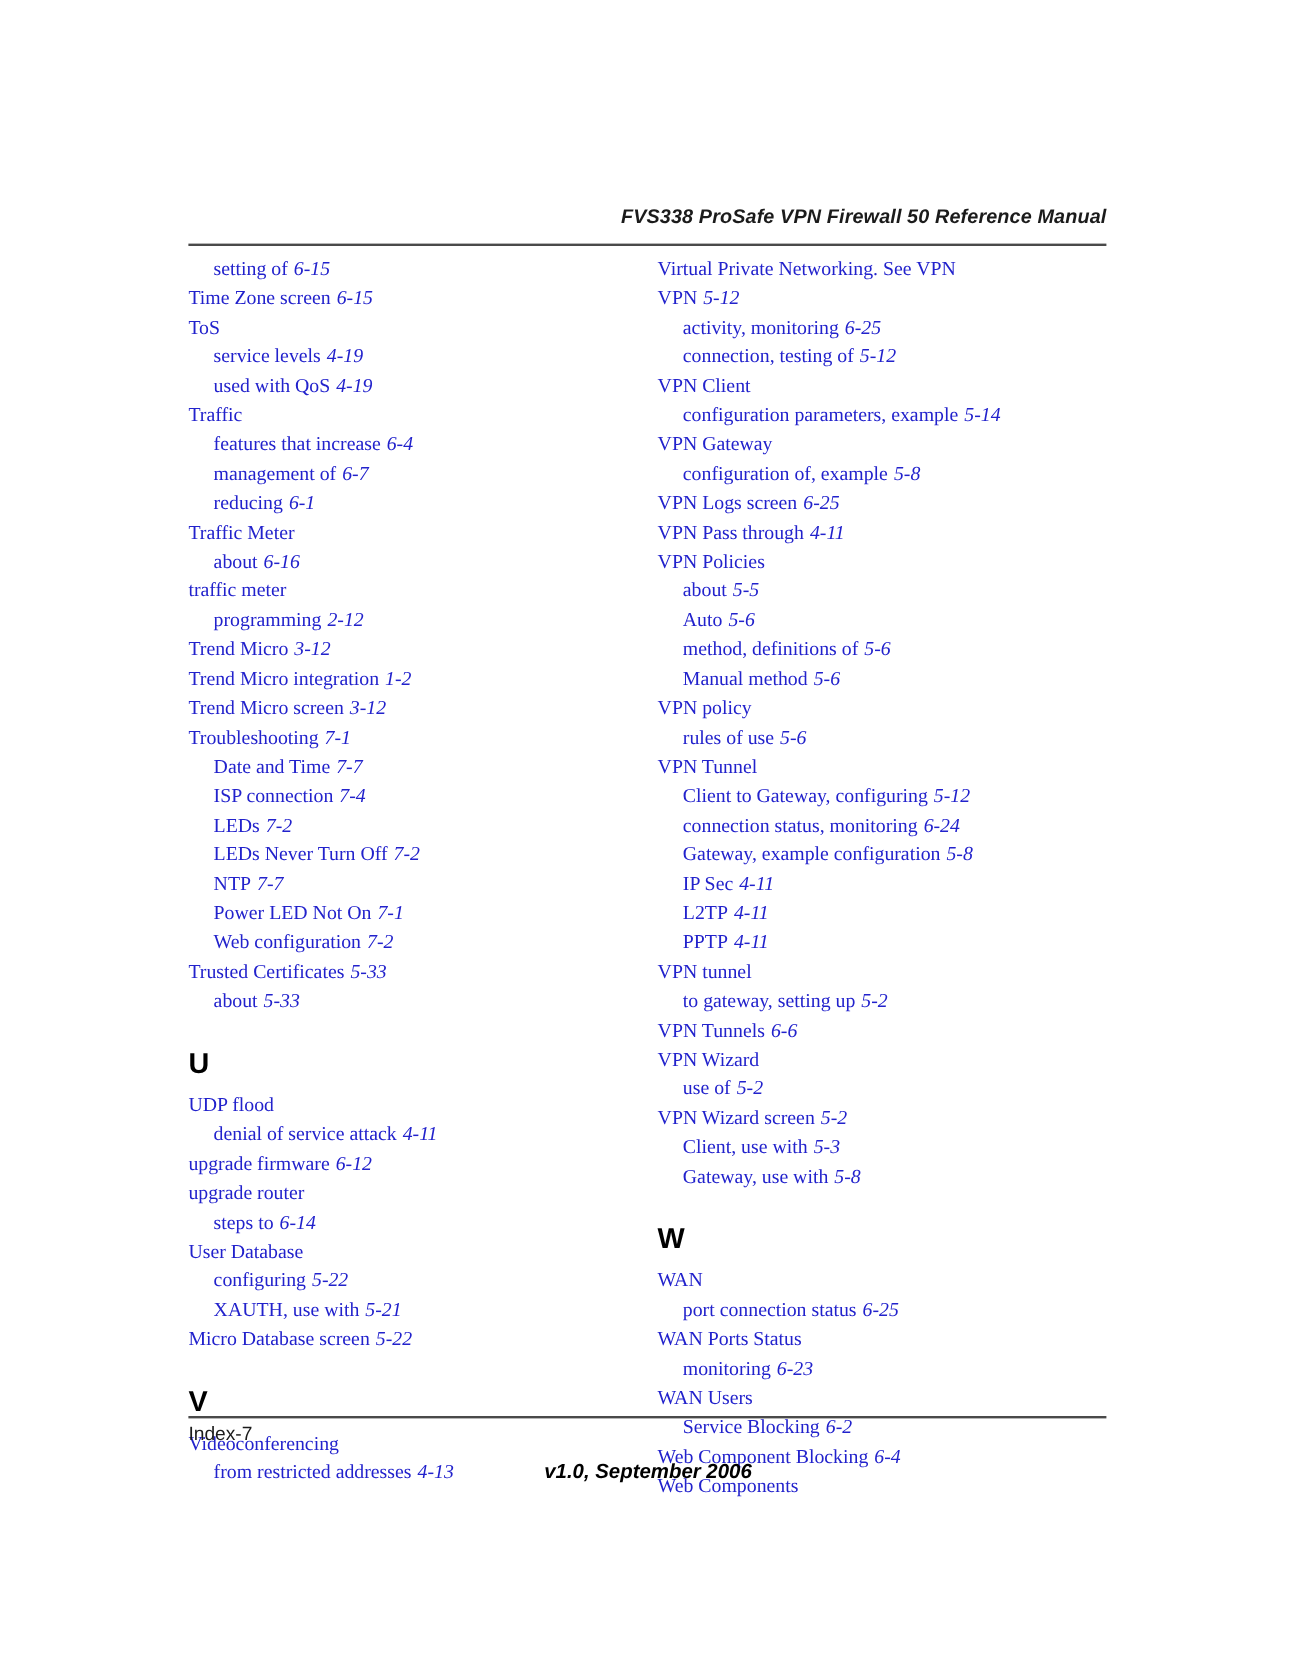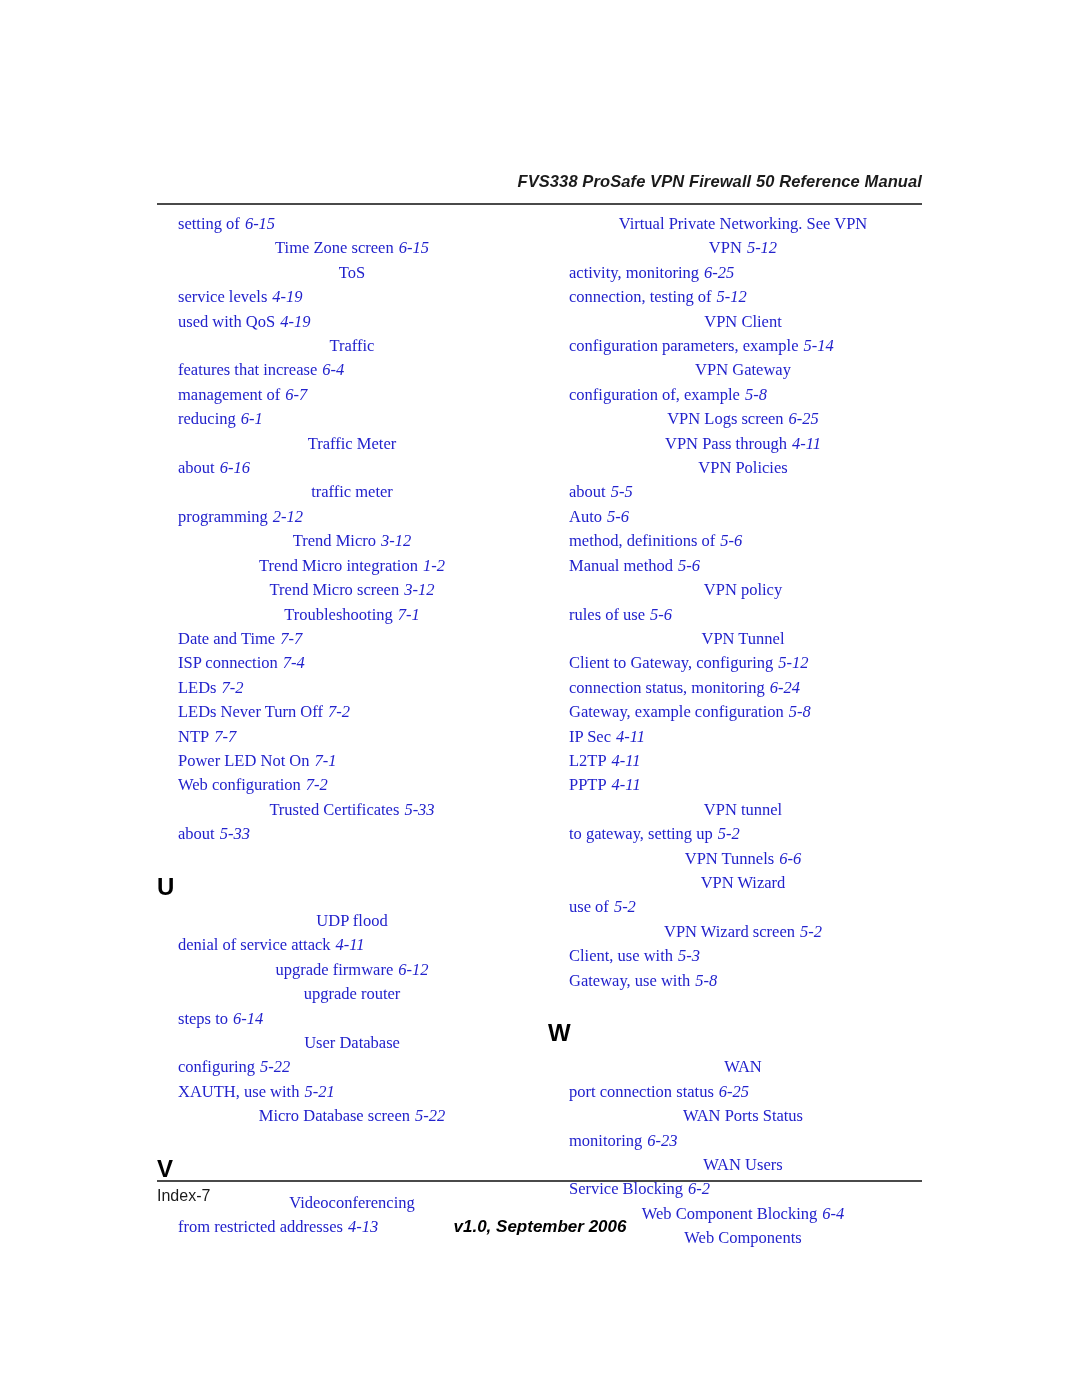--- a/index.html
+++ b/index.html
@@ -54,21 +54,21 @@
   }
   .col-left  { left: 157px; }
   .col-right { left: 548px; }
 
   .entry {
     color: #2222cc;
     font-size: 16.5px;
     line-height: 24.4px;
     white-space: nowrap;
   }
-  .entry.lvl1 { padding-left: 0px; text-align: center; }
+  .entry.lvl1 { padding-left: 0px; }
   .entry.lvl2 { padding-left: 21px; }
 
   .entry .term { font-style: normal; }
   .entry .pg {
     font-style: italic;
     padding-left: 5px;
   }
 
   .letter-heading {
     font-family: "Liberation Sans", "DejaVu Sans", sans-serif;

